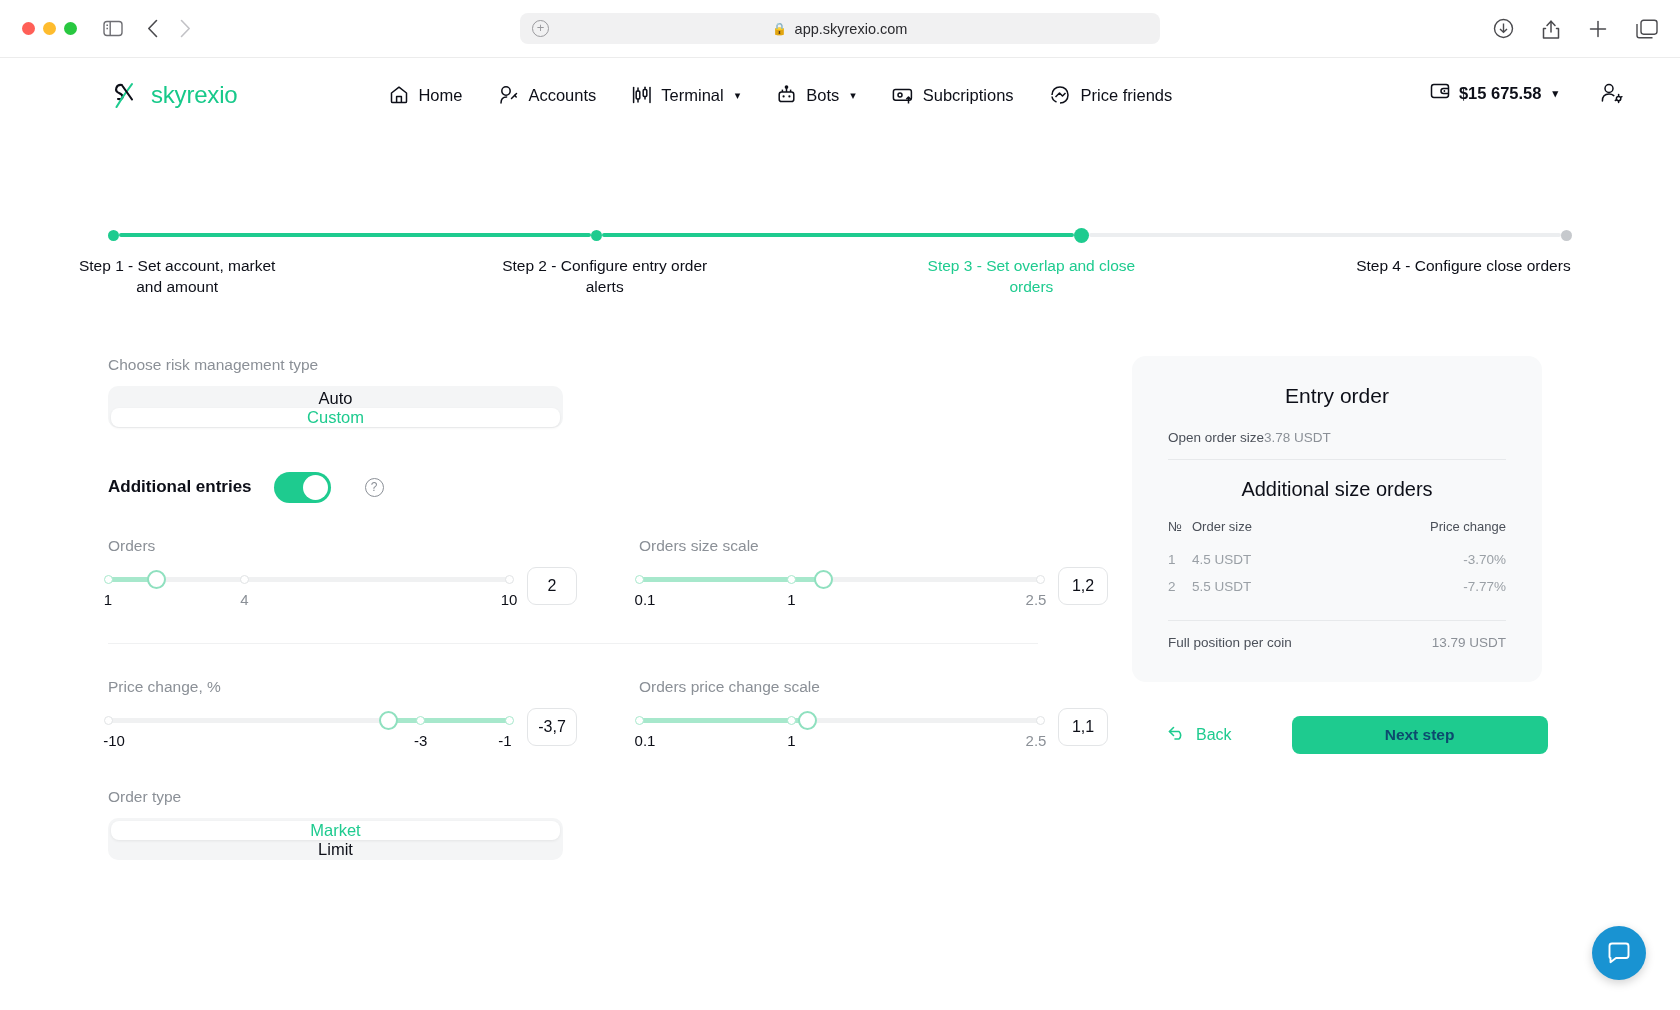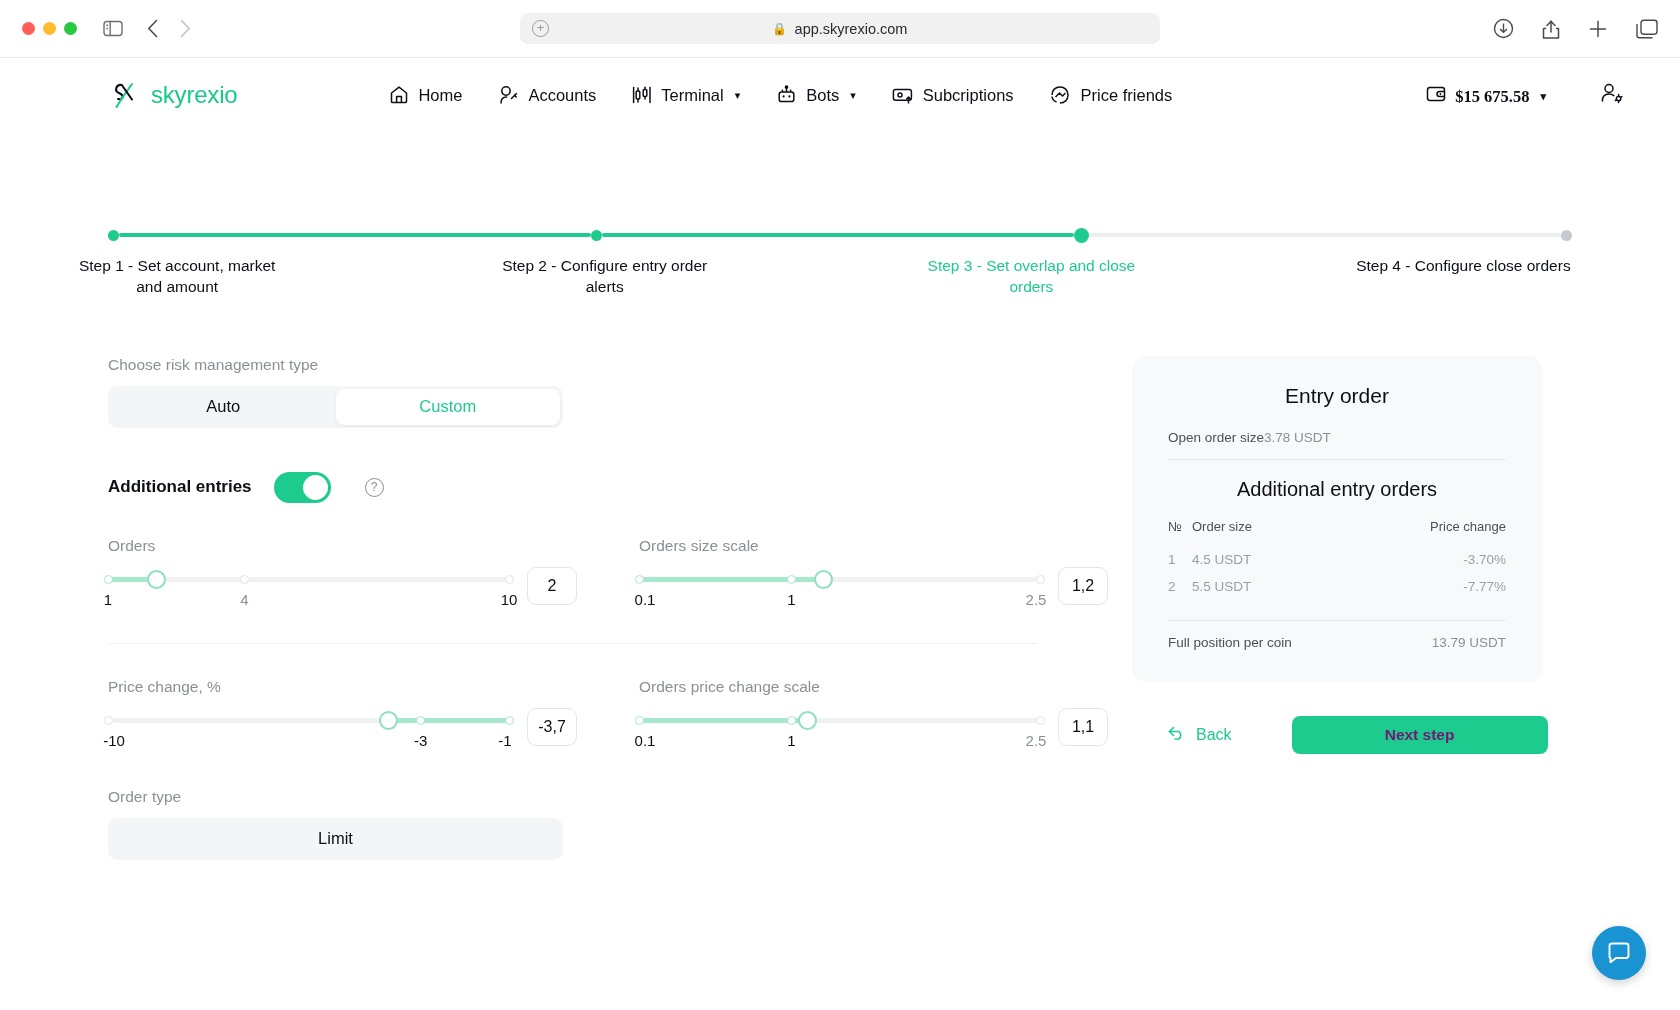--- a/index.html
+++ b/index.html
@@ -84,21 +84,21 @@
     display: flex; align-items: center; gap: 9px;
     font-size: 16.5px; color: #0d0f18;
     cursor: pointer;
     white-space: nowrap;
   }
   .nav-item .nav-ico { display: flex; align-items: center; }
   .chev { color: #0d0f18; font-size: 11px; margin-left: 2px; }
 
   .header-right {
     margin-left: auto;
-    display: flex; align-items: flex-end; gap: 54px; font-family: Liberation Serif, serif;
+    display: flex; align-items: flex-start; gap: 42px;
   }
   .balance {
     display: flex; align-items: center; gap: 9px;
     font-size: 16.5px; font-weight: bold; color: #0d0f18;
     cursor: pointer;
   }
 
   
   .stepper-wrap {
     margin-top: 96px;
@@ -153,20 +153,21 @@
     margin-bottom: 12px;
   }
 
   .segmented {
     display: flex;
     background: #f4f5f6;
     border-radius: 10px;
     padding: 3px;
     height: 42px;
     width: 455px;
+    flex-direction: column;
   }
   .segmented .seg-btn {
     flex: 1;
     display: flex; align-items: center; justify-content: center;
     font-size: 16.5px; color: #0d0f18;
     border-radius: 8px;
     cursor: pointer;
   }
   .segmented .seg-btn.active {
     background: #ffffff;
@@ -315,21 +316,21 @@
     padding-left: 36px;
     gap: 60px;
   }
   .back-btn {
     display: flex; align-items: center; gap: 10px;
     font-size: 16px; color: #1ecb8f; cursor: pointer;
     background: none; border: none; font-family: inherit;
   }
   .next-btn {
     width: 256px; height: 38px;
-    background: #1ecb8f; color: #701a75;
+    background: #1ecb8f; color: #0c4a6e;
     border: none; border-radius: 8px;
     font-size: 15.5px; font-weight: bold;
     font-family: inherit;
     cursor: pointer;
   }
 
   .chat-bubble {
     position: absolute;
     right: 34px; bottom: 30px;
     width: 54px; height: 54px;
@@ -648,34 +649,35 @@
             </div>
           </div>
           <div class="numbox">1,1</div>
         </div>
       </div>
     </div>
 
     <div class="order-type-wrap">
       <div class="field-label">Order type</div>
       <div class="segmented order-type">
+        <div class="seg-btn active">Market</div>
         <div class="seg-btn">Limit</div>
       </div>
     </div>
   </div>
 
   <div class="summary-col">
     <div class="summary-card">
       <div class="summary-title">Entry order</div>
       <div class="kv">
         <span class="k">Open order size</span>
         <span class="v">3.78 USDT</span>
       </div>
       <div class="hr"></div>
-      <div class="sub-title">Additional entry orders</div>
+      <div class="sub-title">Additional size orders</div>
       <table class="tbl">
         <thead>
           <tr>
             <th>№</th>
             <th>Order size</th>
             <th class="right">Price change</th>
           </tr>
         </thead>
         <tbody>
           <tr>

